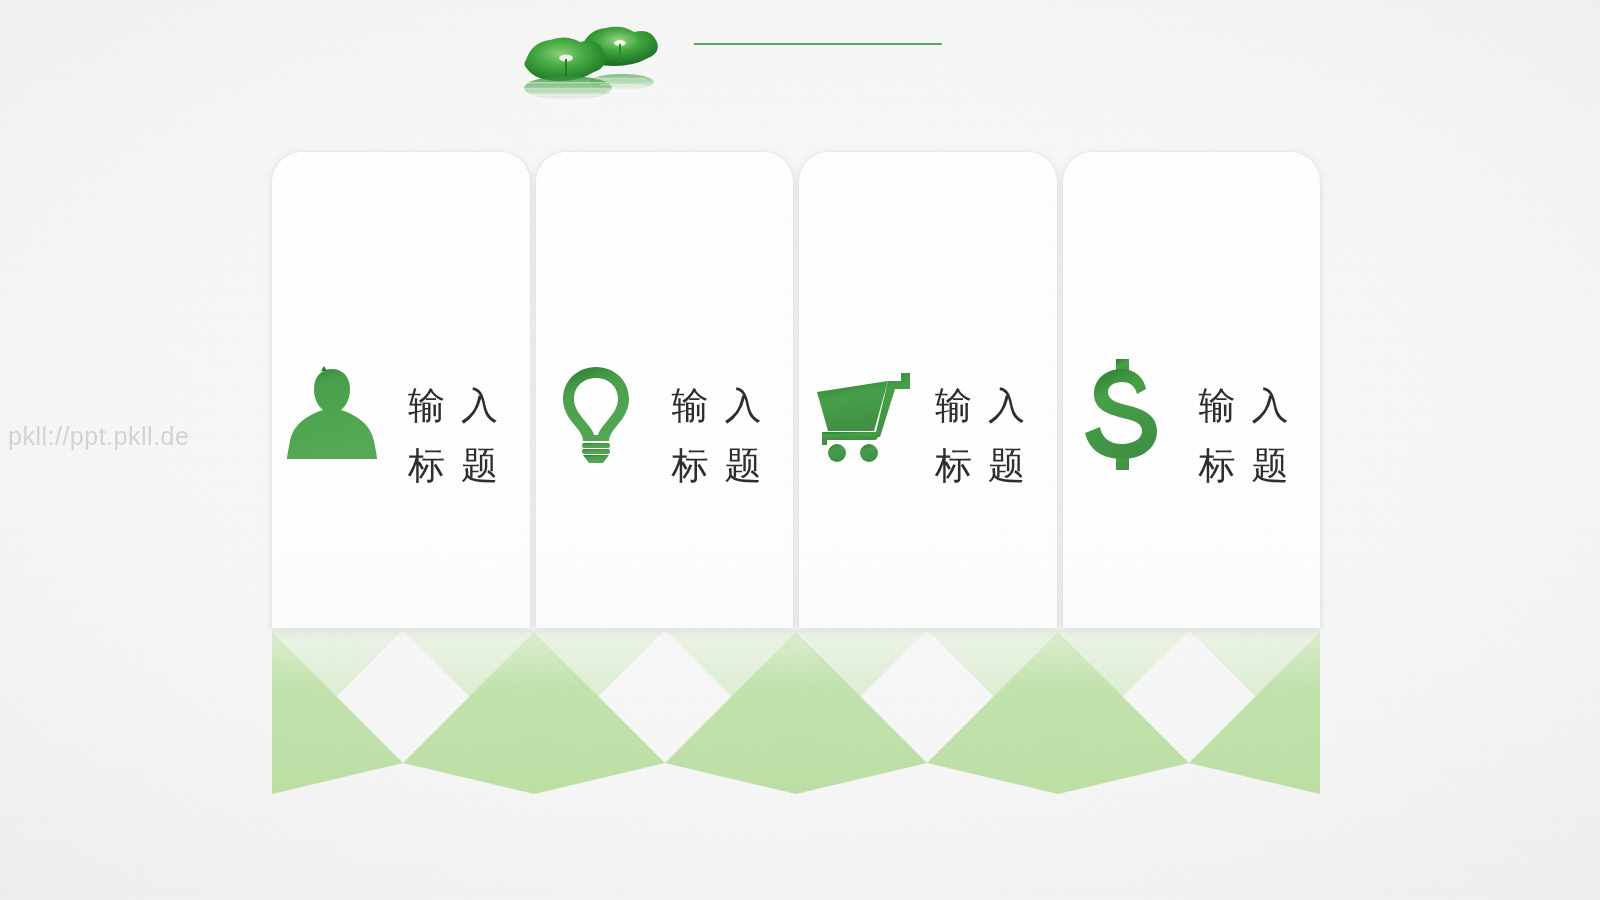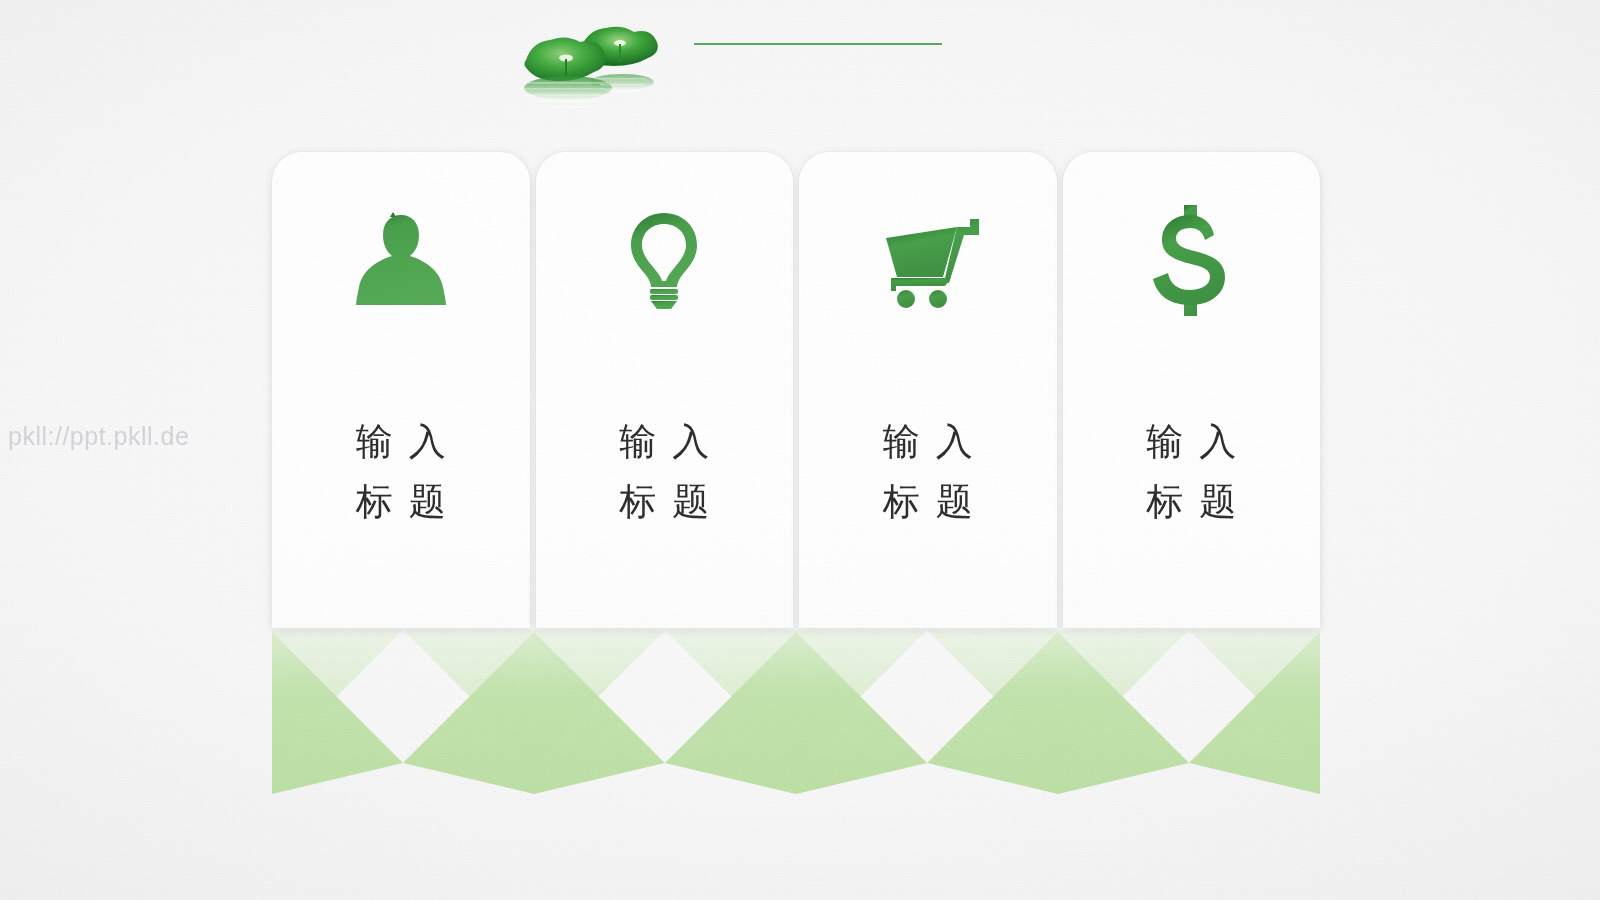--- a/index.html
+++ b/index.html
@@ -104,21 +104,21 @@
     display: flex;
     gap: 6px;
   }
   .card {
     position: relative;
     flex: 1 1 0;
     background: linear-gradient(180deg, #ffffff 0%, #ffffff 78%, #fdfdfd 100%);
     border-radius: 30px 30px 0 0;
     box-shadow: 0 2px 10px rgba(90,95,100,0.16), 0 0 1px rgba(120,125,130,0.25);
     display: flex;
-    flex-direction: column;
+    flex-direction: row;
     align-items: center;
   }
   .card-icon {
     margin-top: 48px;
     height: 120px;
     width: 120px;
     display: flex;
     align-items: center;
     justify-content: center;
   }

